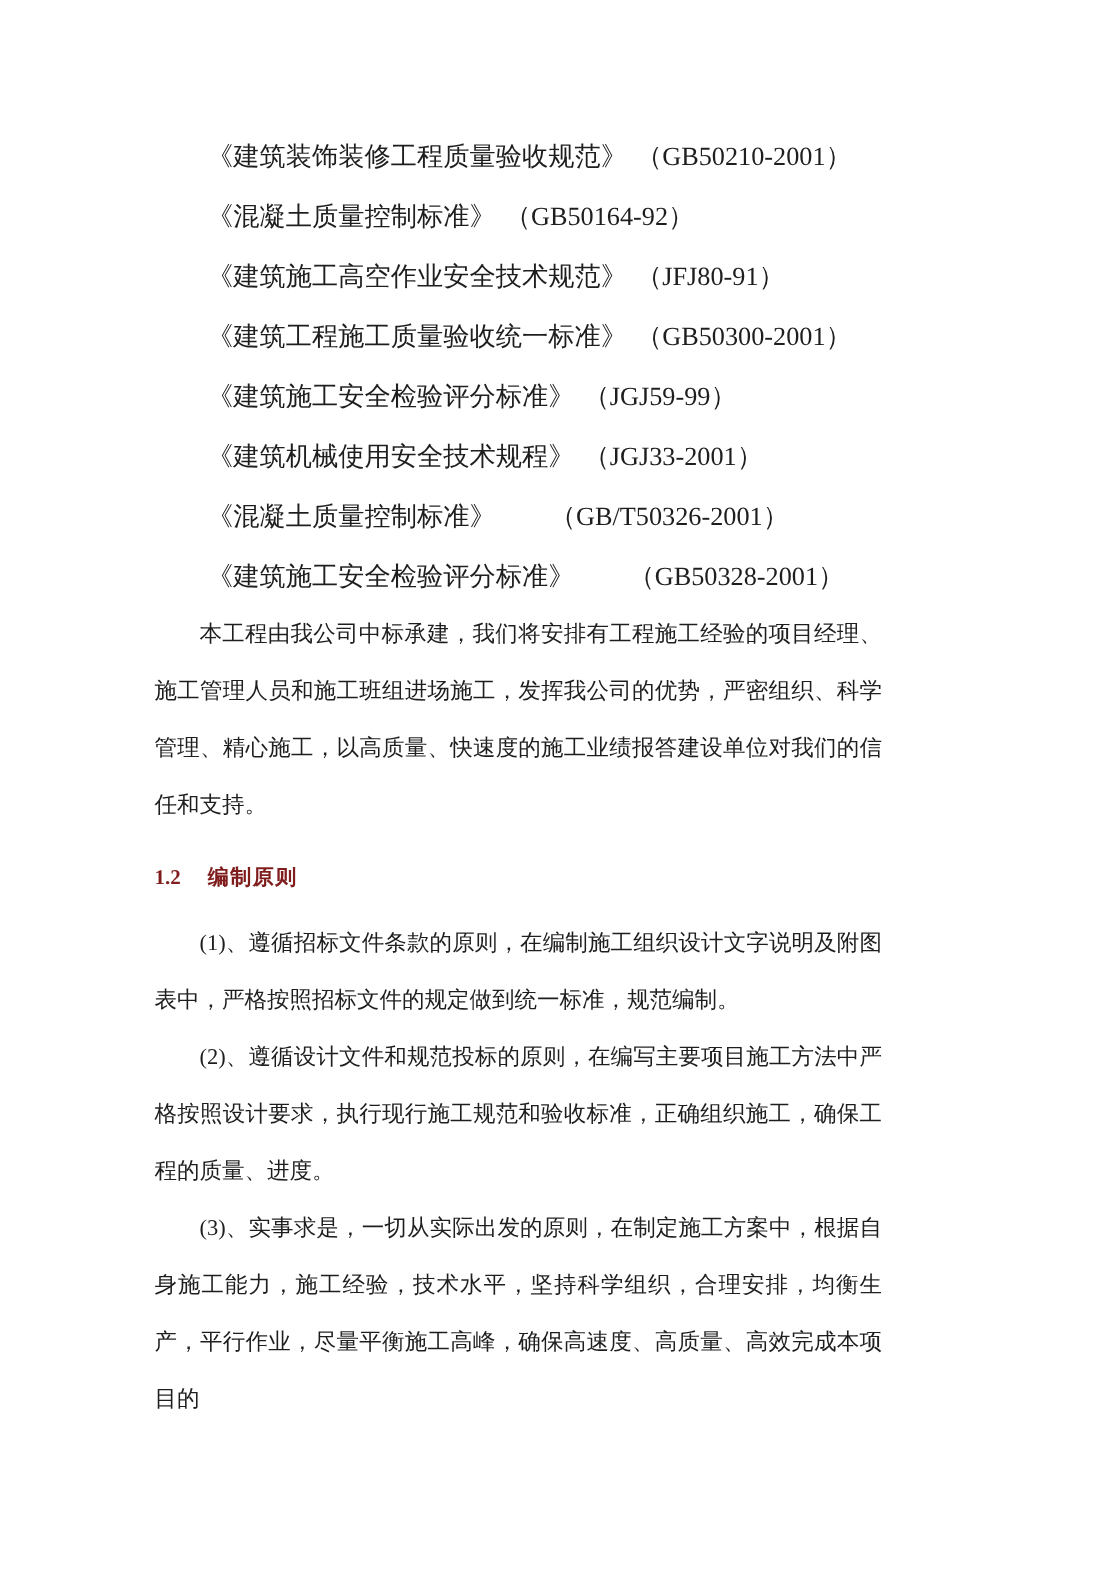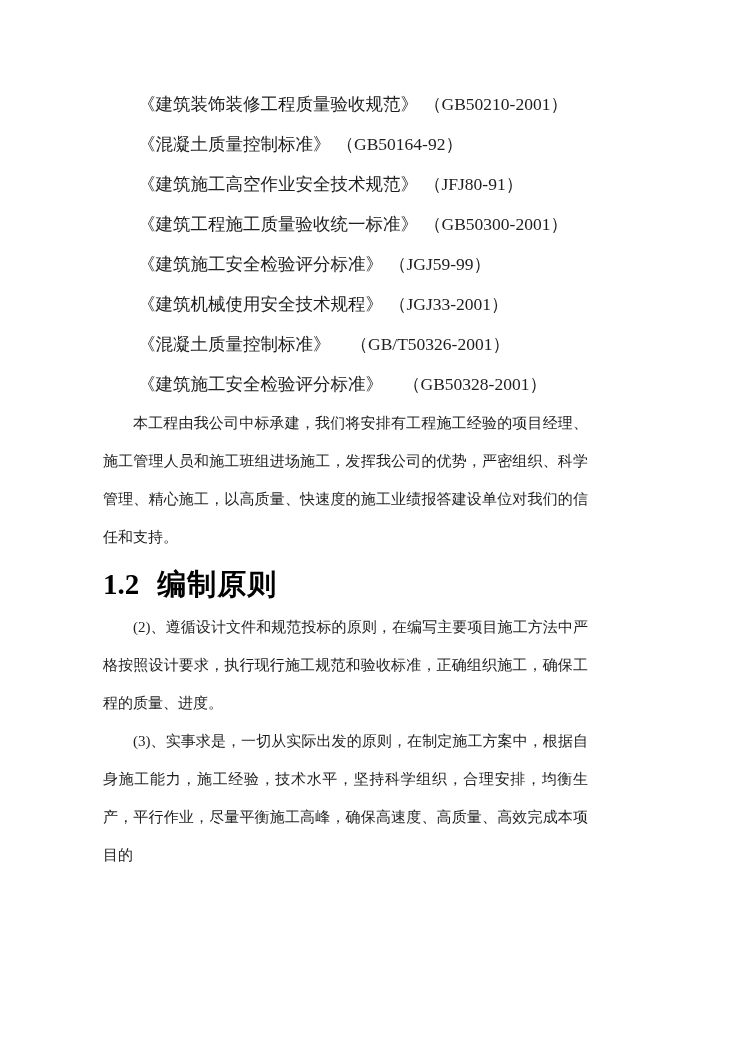--- a/index.html
+++ b/index.html
@@ -23,35 +23,35 @@
   }
   .standards { margin: 0; }
   .std {
     margin: 0;
     font-size: 17.5px;
     line-height: 40px;
     text-indent: 2em;
     white-space: nowrap;
   }
   .std-code { margin-left: 6px; }
-  .std-code.wide { margin-left: 20px; }
+  .std-code.wide { margin-left: 36px; }
   .para {
     margin: 0;
     font-size: 15px;
     line-height: 38px;
     text-indent: 2em;
     text-align: justify;
     text-justify: inter-character;
   }
   .heading {
     margin: 10px 0 6px 0;
-    font-size: 29px;
+    font-size: 14px;
     line-height: 36px;
     font-weight: bold;
-    color: #000000;
+    color: #7f1d1d;
   }
   .h-num { font-family: "Liberation Serif", serif; }
   .h-title {
     margin-left: 18px;
     font-family: "Liberation Sans", sans-serif;
     letter-spacing: 1px;
   }
 </style>
 </head>
 <body>
@@ -66,16 +66,17 @@
     <p class="std"><span class="std-title">《建筑施工安全检验评分标准》</span><span class="std-code">（JGJ59-99）</span></p>
     <p class="std"><span class="std-title">《建筑机械使用安全技术规程》</span><span class="std-code">（JGJ33-2001）</span></p>
     <p class="std"><span class="std-title">《混凝土质量控制标准》</span><span class="std-code wide">（GB/T50326-2001）</span></p>
     <p class="std"><span class="std-title">《建筑施工安全检验评分标准》</span><span class="std-code wide">（GB50328-2001）</span></p>
   </div>
 
   <p class="para">本工程由我公司中标承建，我们将安排有工程施工经验的项目经理、施工管理人员和施工班组进场施工，发挥我公司的优势，严密组织、科学管理、精心施工，以高质量、快速度的施工业绩报答建设单位对我们的信任和支持。</p>
 
   <h2 class="heading"><span class="h-num">1.2</span><span class="h-title">编制原则</span></h2>
 
+  <p class="para">(1)、遵循招标文件条款的原则，在编制施工组织设计文字说明及附图表中，严格按照招标文件的规定做到统一标准，规范编制。</p>
   <p class="para">(2)、遵循设计文件和规范投标的原则，在编写主要项目施工方法中严格按照设计要求，执行现行施工规范和验收标准，正确组织施工，确保工程的质量、进度。</p>
   <p class="para">(3)、实事求是，一切从实际出发的原则，在制定施工方案中，根据自身施工能力，施工经验，技术水平，坚持科学组织，合理安排，均衡生产，平行作业，尽量平衡施工高峰，确保高速度、高质量、高效完成本项目的</p>
 
 </div>
 
 </body></html>

